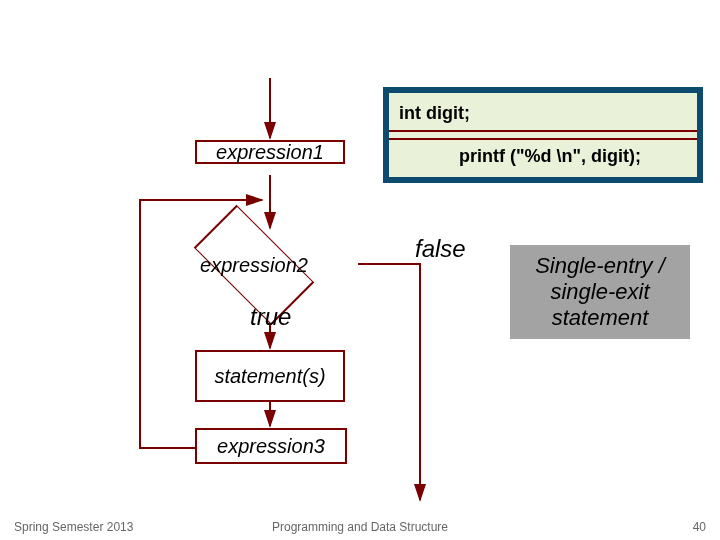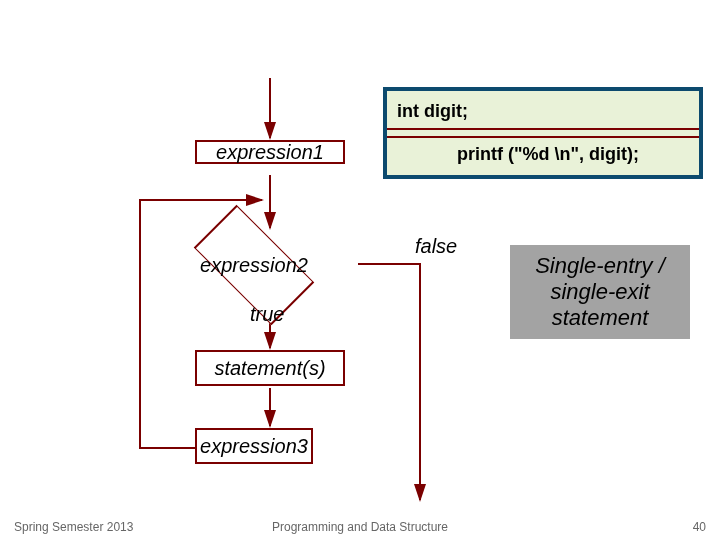--- a/index.html
+++ b/index.html
@@ -19,21 +19,21 @@
     text-align: center;
     display: flex;
     align-items: center;
     justify-content: center;
     font-style: italic;
     font-size: 20px;
     color: #000;
   }
   .code-block {
     background: #e9f2d8;
-    border: 4px solid #0c4a6e;
+    border: 6px solid #0c4a6e;
     position: absolute;
     padding: 6px 10px;
     font-family: Arial, Helvetica, sans-serif;
     font-size: 18px;
     color: #000;
   }
   .code-block .line { margin: 4px 0; }
   .code-block .bold { font-weight: bold; }
   .code-block .indent { padding-left: 60px; }
   .sep {
@@ -67,21 +67,21 @@
     background: #a3a3a3;
     color: #000;
     font-style: italic;
     font-size: 22px;
     text-align: center;
     padding: 8px 14px;
   }
   .edge-label {
     position: absolute;
     font-style: italic;
-    font-size: 20px;
+    font-size: 24px;
   }
   .footer-left {
     position: absolute;
     left: 14px;
     bottom: 6px;
     font-size: 12px;
     color: #666;
   }
   .footer-center {
     position: absolute;
@@ -140,25 +140,25 @@
 </div>
 
 <div class="diamond-wrap stage" style="left:164px; top:230px;text-align:center;">
   <div class="diamond"></div>
   <div class="diamond-label">expression2</div>
 </div>
 
 <div class="edge-label" style="left:250px; top:303px;text-align:right;">true</div>
 <div class="edge-label" style="left:415px; top:235px;">false</div>
 
-<div class="box stage" style="left:195px; top:350px; width:150px; height:36px;">
+<div class="box stage" style="left:195px; top:350px; width:150px; height:52px;">
   <span>statement(s)</span>
 </div>
 
-<div class="box stage" style="left:195px; top:428px; width:118px; height:36px;">
+<div class="box stage" style="left:195px; top:428px; width:152px; height:36px;">
   <span>expression3</span>
 </div>
 
 <div class="anno stage" style="left:510px; top:245px; width:180px;">
   <div>Single-entry /</div>
   <div>single-exit</div>
   <div>statement</div>
 </div>
 
 <div class="footer-left">Spring Semester 2013</div>

